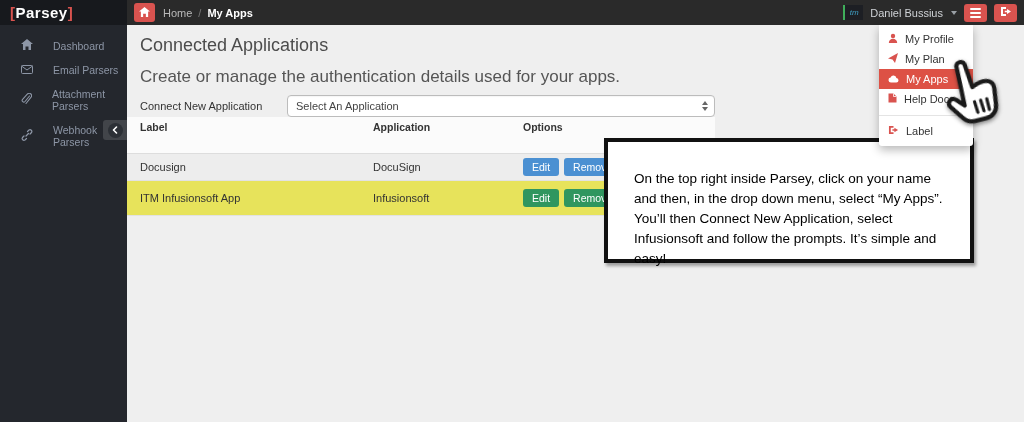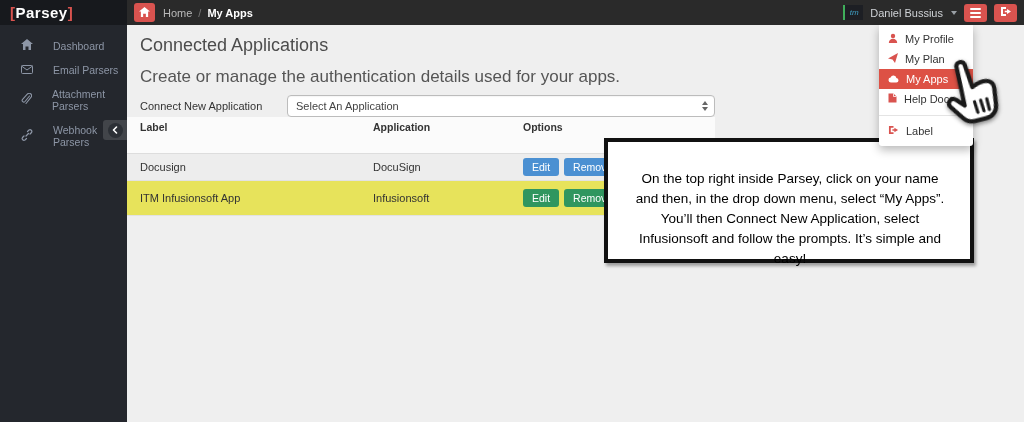--- a/index.html
+++ b/index.html
@@ -56,21 +56,21 @@
   .row-default td { height:23px; }
   .row-highlight { background:var(--highlight-yellow,#e7e35b); }
   .row-highlight td { height:35px; }
   .col-label { width:233px; }
   .col-app { width:150px; }
   .btn { display:inline-block; border:none; border-radius:3px; color:#fff; font-size:10.5px; font-family:inherit; padding:3px 9px; margin-right:5px; cursor:pointer;text-align:center; }
   .btn-blue { background:var(--button-blue,#4b90d2); }
   .btn-green { background:var(--button-green,#30965f); }
   
   .annotation { position:absolute; left:604px; top:138px; width:370px; height:125px; background:#fff; border:4px solid #111; box-shadow:2px 3px 3px rgba(0,0,0,.35); padding:27px 24px 16px 26px; z-index:10; }
-  .annotation p { font-size:13.5px; line-height:1.48; color:#000;text-align:center; }
+  .annotation p { font-size:13.5px; line-height:1.48; color:#000; }
 </style>
 </head>
 <body>
 
 <div class="sidebar">
   <div class="logo-strip">
     <div class="logo"><span class="bracket">[</span><span>Parsey</span><span class="bracket">]</span></div>
   </div>
   <div class="nav">
     <div class="nav-item">

